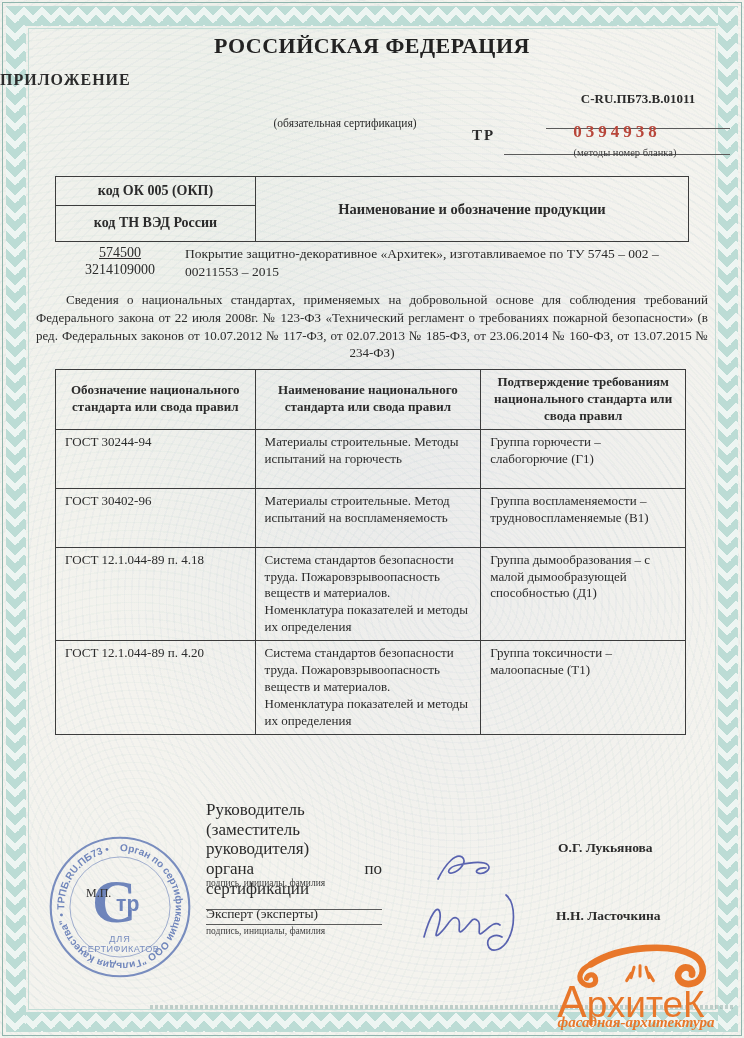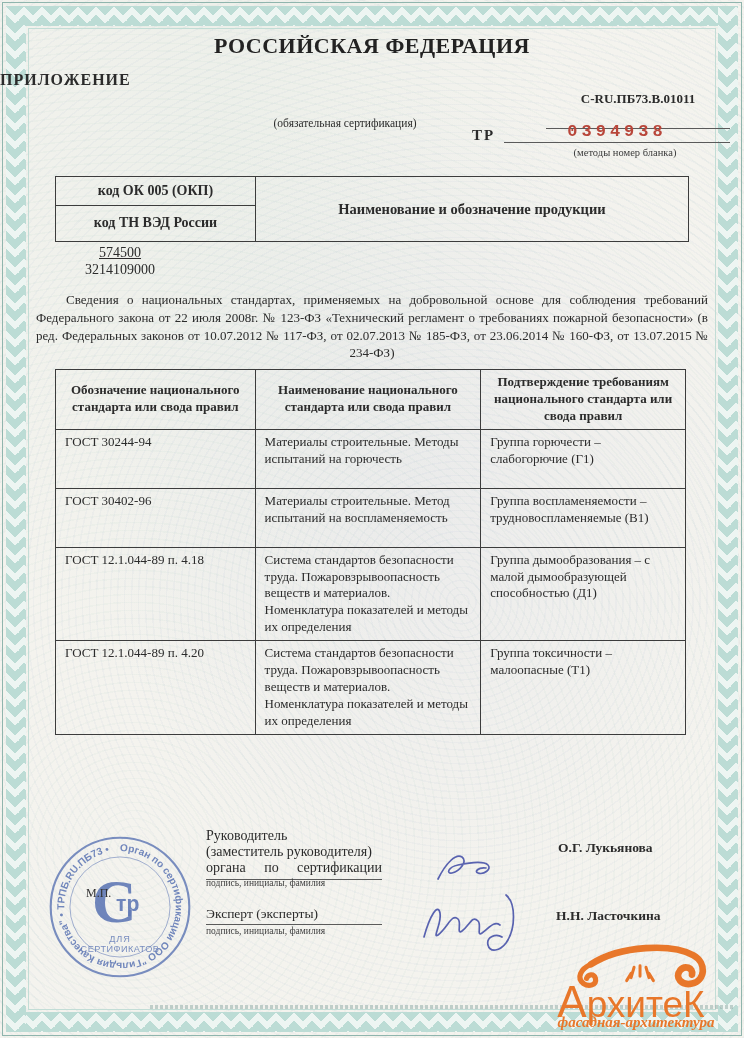--- a/index.html
+++ b/index.html
@@ -48,22 +48,22 @@
   .title-country{position:absolute;left:0;top:33px;width:744px;text-align:center;
     font-size:22px;font-weight:bold;letter-spacing:.5px;color:#222;}
   .title-appendix{position:absolute;left:0;top:71px;width:744px;
     font-size:16px;font-weight:bold;letter-spacing:1px;}
   .cert-line{position:absolute;left:126px;top:88px;font-size:20px;font-weight:bold;white-space:nowrap;}
   .cert-number{position:absolute;left:546px;top:91px;width:184px;text-align:center;
     font-size:13px;font-weight:bold;border-bottom:1px solid #5a5a5a;padding-bottom:21px;}
   .mandatory-note{position:absolute;left:160px;top:117px;width:370px;text-align:center;font-size:11.5px;}
   .tr-label{position:absolute;left:472px;top:127px;font-size:15px;font-weight:bold;letter-spacing:2px;}
   .blank-number{position:absolute;left:504px;top:122px;width:226px;text-align:center;
-    font-family:Liberation Mono, monospace;font-size:17px;font-weight:bold;letter-spacing:4px;
-    color:#b8463a;border-bottom:1px solid #5a5a5a;padding-bottom:1px;}
+    font-family:Liberation Serif, serif;font-size:17px;font-weight:bold;letter-spacing:4px;
+    color:#b8463a;border-bottom:1px solid #5a5a5a;padding-bottom:12px;}
   .blank-note{position:absolute;left:520px;top:147px;width:210px;text-align:center;font-size:10.5px;color:#3c3c3c;}
 
   
   .codes-table{position:absolute;left:55px;top:176px;width:632px;height:64px;
     border:1.5px solid #3c3c3c;display:grid;grid-template-columns:200px 1fr;grid-template-rows:29px 1fr;}
   .codes-table .c-okp{grid-column:1;grid-row:1;border-right:1px solid #3c3c3c;border-bottom:1px solid #3c3c3c;
     display:flex;align-items:center;justify-content:center;font-weight:bold;font-size:14px;}
   .codes-table .c-tnved{grid-column:1;grid-row:2;border-right:1px solid #3c3c3c;
     display:flex;align-items:center;justify-content:center;text-align:center;font-weight:bold;font-size:14px;line-height:1.15;}
   .codes-table .c-prod{grid-column:2;grid-row:1 / span 2;display:flex;align-items:center;justify-content:center;
@@ -83,22 +83,22 @@
   .standards th,.standards td{border:1px solid #3c3c3c;}
   .standards{border:1.5px solid #3c3c3c;padding-left:36px;}
   .standards th{font-weight:bold;text-align:center;vertical-align:middle;padding:4px 10px;height:44px;font-size:13px;}
   .standards td{vertical-align:top;text-align:left;padding:4px 8px 4px 9px;}
   .standards tr.r1 td{height:50px;}
   .standards tr.r2 td{height:50px;}
   .standards tr.r3 td{height:72px;}
   .standards tr.r4 td{height:68px;}
 
   
-  .sig-head-role{position:absolute;left:206px;top:828px;width:176px;font-size:14px;line-height:1.16;
-    border-bottom:1px solid #5a5a5a;padding-bottom:2px;}
+  .sig-head-role{position:absolute;left:206px;top:800px;width:176px;font-size:17px;line-height:1.16;
+    border-bottom:1px solid #5a5a5a;padding-bottom:10px;}
   .sig-head-role .just{display:block;text-align:justify;text-align-last:justify;}
   .sig-hint-1{position:absolute;left:206px;top:878px;font-size:9.5px;color:#3f3f3f;}
   .sig-expert-role{position:absolute;left:206px;top:906px;width:176px;font-size:13.5px;
     border-bottom:1px solid #5a5a5a;padding-bottom:2px;}
   .sig-hint-2{position:absolute;left:206px;top:926px;font-size:9.5px;color:#3f3f3f;}
   .sig-name-1{position:absolute;left:558px;top:840px;font-size:13.5px;font-weight:bold;white-space:nowrap;}
   .sig-name-2{position:absolute;left:556px;top:908px;font-size:13.5px;font-weight:bold;white-space:nowrap;}
   .sig-svg-1{position:absolute;left:432px;top:845px;}
   .sig-svg-2{position:absolute;left:418px;top:885px;}
   .mp-label{position:absolute;left:86px;top:886px;font-size:12px;color:#333;z-index:5;}
@@ -140,20 +140,21 @@
     <div class="blank-number">0394938</div>
     <div class="blank-note">(методы номер бланка)</div>
 
     <div class="codes-table">
       <div class="c-okp">код ОК 005 (ОКП)</div>
       <div class="c-tnved">код ТН ВЭД России</div>
       <div class="c-prod">Наименование и обозначение продукции</div>
     </div>
     <div class="code-okp-value">574500</div>
     <div class="code-tnved-value">3214109000</div>
+    <div class="product-name">Покрытие защитно-декоративное «Архитек», изготавливаемое по ТУ 5745 – 002 – 00211553 – 2015</div>
 
     <div class="intro">Сведения о национальных стандартах, применяемых на добровольной основе для соблюдения требований Федерального закона от 22 июля 2008г. № 123-ФЗ «Технический регламент о требованиях пожарной безопасности» (в ред. Федеральных законов от 10.07.2012 № 117-ФЗ, от 02.07.2013 № 185-ФЗ, от 23.06.2014 № 160-ФЗ, от 13.07.2015 № 234-ФЗ)</div>
 
     <table class="standards">
       <colgroup>
           <col style="width:200px">
           <col style="width:226px">
           <col style="width:205px">
         </colgroup>
       <thead>

